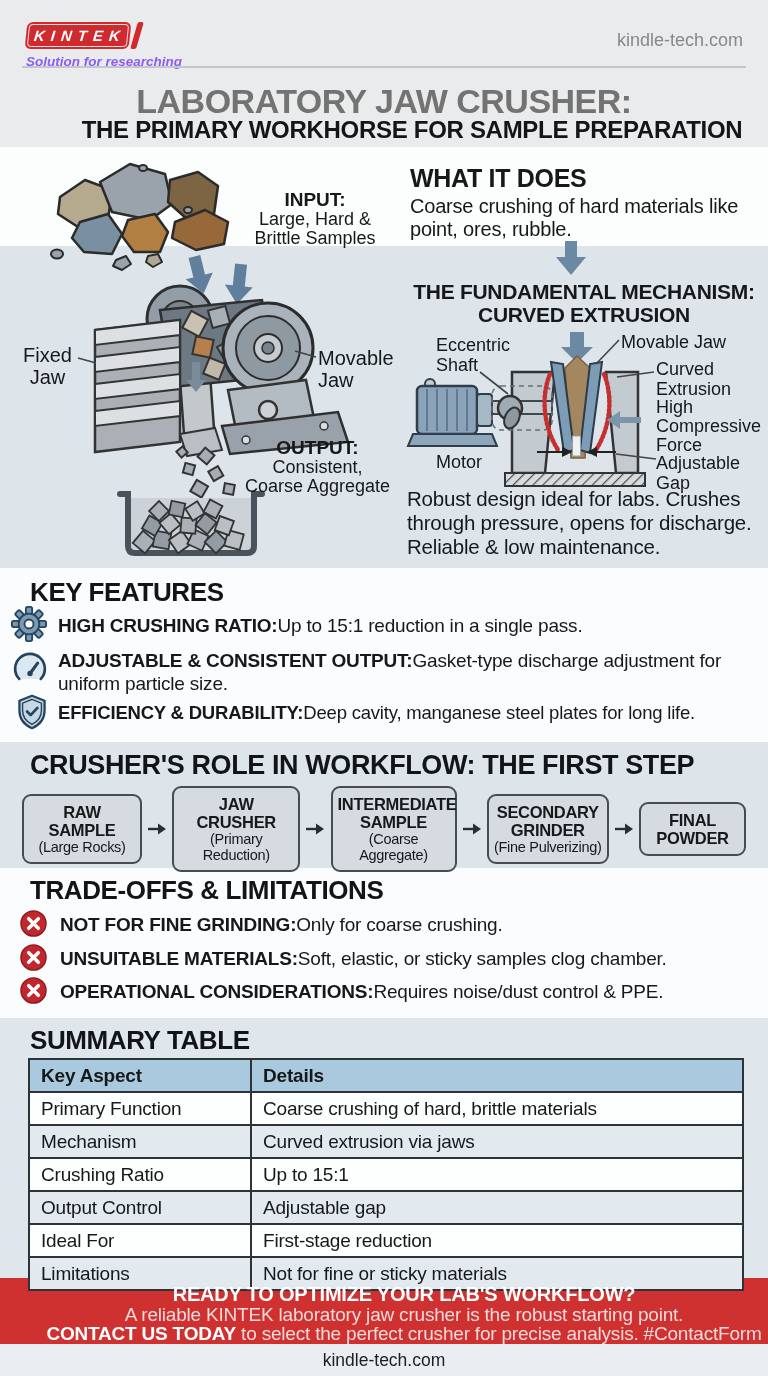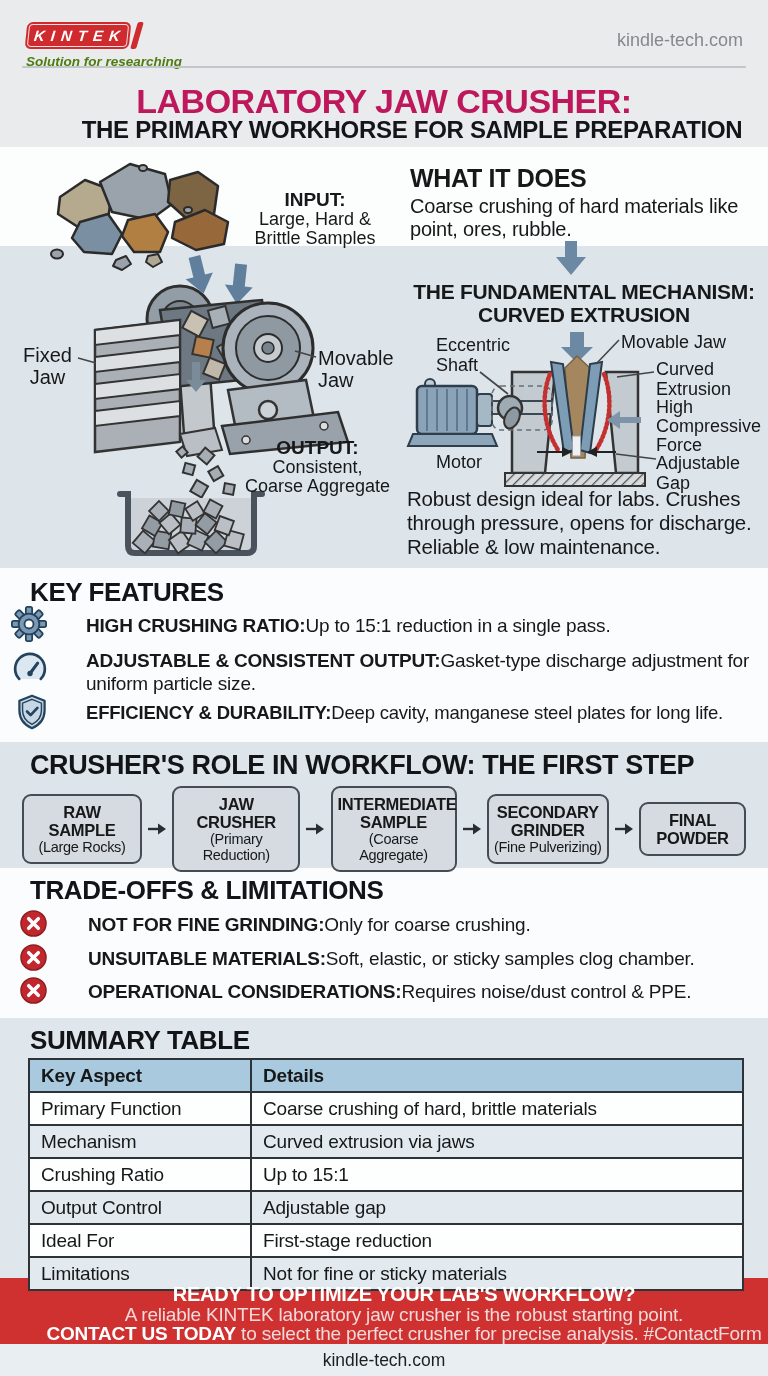--- a/index.html
+++ b/index.html
@@ -18,35 +18,35 @@
   .b{font-weight:bold;}
   .nowrap{white-space:nowrap;}
 
   
   .logo-box{position:absolute;left:26px;top:22px;width:104px;height:27px;background:#cf2b2e;
             border-radius:6px;transform:skewX(-6deg);display:flex;align-items:center;justify-content:center;
             box-shadow:inset 0 0 0 2px #cf2b2e, inset 0 0 0 3px rgba(255,255,255,.85);}
   .logo-box span{color:#fff;font-weight:bold;font-style:italic;font-size:15px;letter-spacing:6px;padding-left:4px;}
   .logo-slash{position:absolute;left:134px;top:22px;width:6px;height:27px;background:#cf2b2e;
               transform:skewX(-16deg);border-radius:2px;}
-  .logo-tagline{position:absolute;left:26px;top:54px;color:#4d7c0f;font-style:italic;font-weight:bold;font-size:13.5px;}
+  .logo-tagline{position:absolute;left:26px;top:54px;color:#8b5cf6;font-style:italic;font-weight:bold;font-size:13.5px;}
   .site-top{position:absolute;right:25px;top:30px;font-size:18px;color:#85898e;}
   .hdr-divider{position:absolute;left:22px;top:66px;width:724px;height:2px;background:#c3c7ca;}
 
-  .title1{top:82px;left:0;width:768px;text-align:center;font-size:34px;font-weight:bold;color:#be185d;letter-spacing:-.5px;}
+  .title1{top:82px;left:0;width:768px;text-align:center;font-size:34px;font-weight:bold;color:#737373;letter-spacing:-.5px;}
   .title2{top:116px;left:0;width:768px;text-align:center;font-size:24px;font-weight:bold;color:#141518;letter-spacing:-.3px;padding-left:28px;}
 
   
   .diag-label{line-height:21px;font-size:18px;}
   .diag-label .t{font-weight:bold;font-size:19px;}
   .center{text-align:center;}
   .sec-heading{font-size:26px;font-weight:bold;letter-spacing:-.4px;color:#131417;}
 
   
-  .feat-text{font-size:19px;line-height:23px;letter-spacing:-.2px;margin-left:28px;}
+  .feat-text{font-size:19px;line-height:23px;letter-spacing:-.2px;}
 
   
   .wf-row{position:absolute;left:22px;top:786px;width:724px;display:flex;align-items:center;justify-content:space-between;}
   .wf-box{background:#d5dbe0;border:2.5px solid #464c53;border-radius:9px;padding:7px 5px;text-align:center;box-sizing:border-box;}
   .wf-title{font-weight:bold;font-size:16.5px;line-height:18px;letter-spacing:-.3px;}
   .wf-sub{font-size:14.5px;line-height:16px;letter-spacing:-.3px;}
   .wf-narrow{max-width:84px;margin:0 auto;}
 
   
   table.sum{position:absolute;left:28px;top:1058px;width:716px;border-collapse:collapse;table-layout:fixed;

